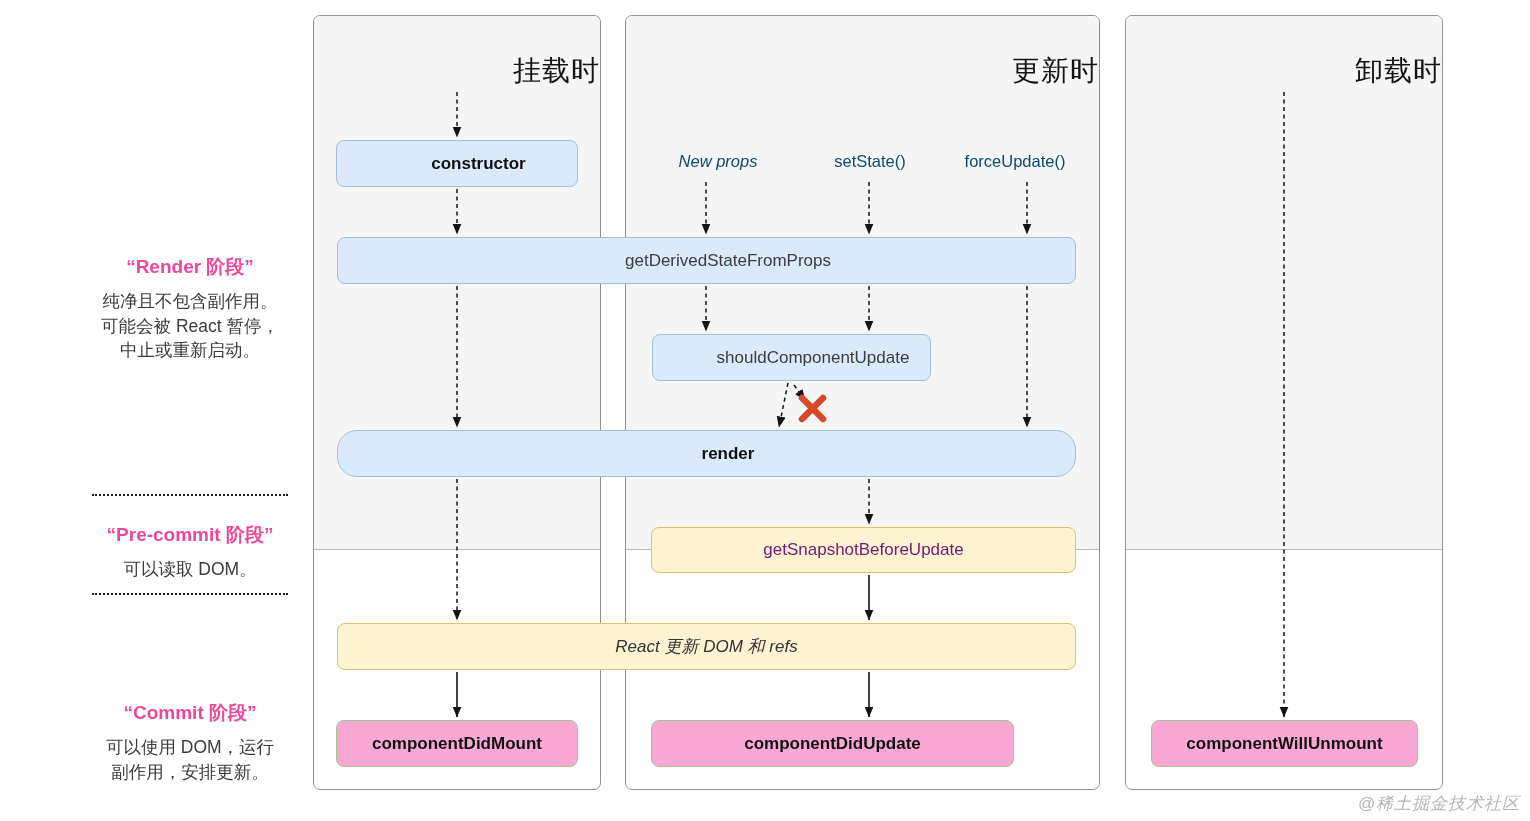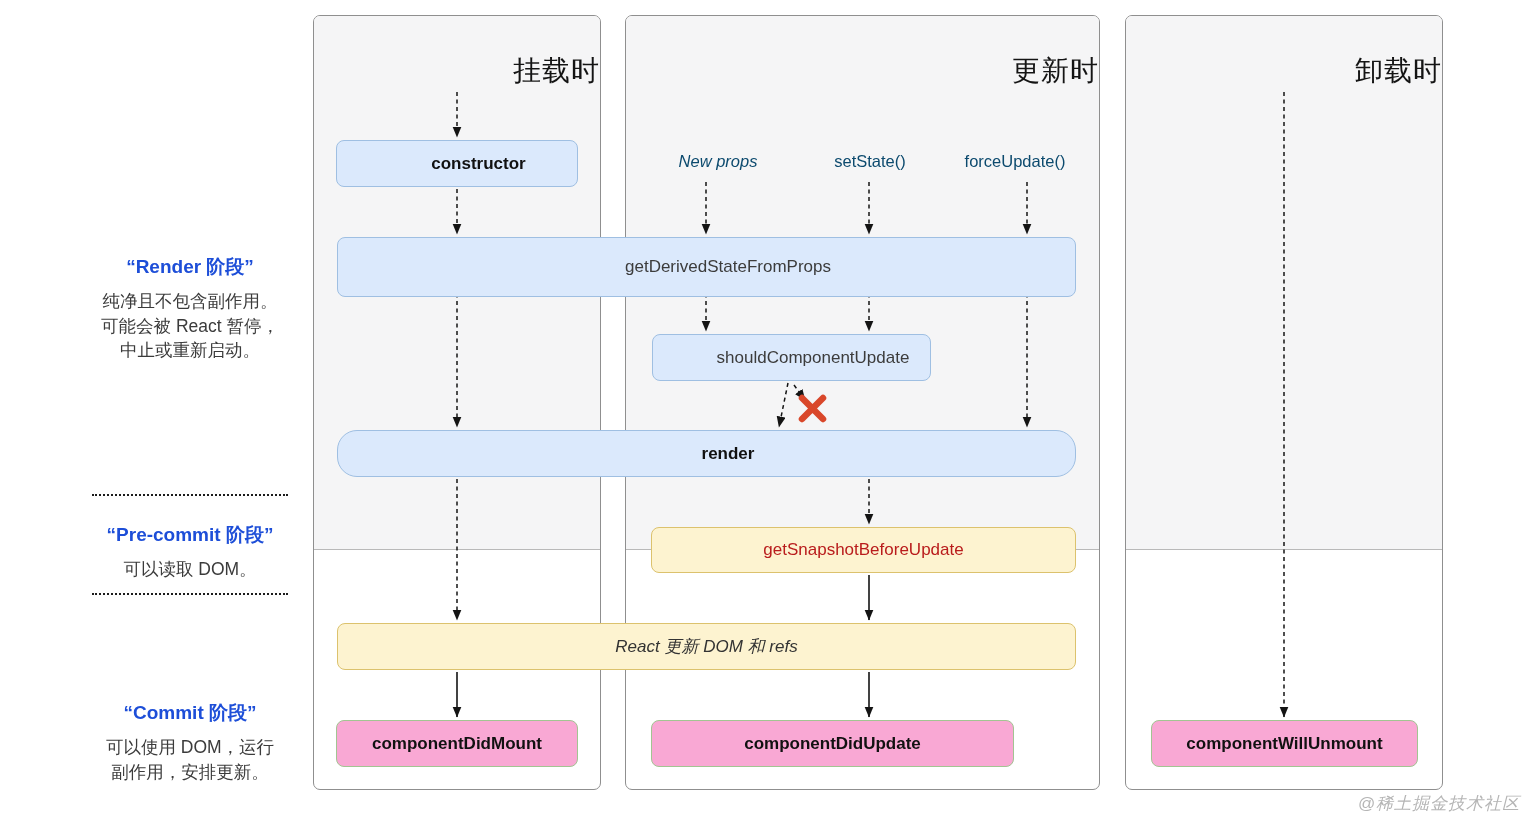--- a/index.html
+++ b/index.html
@@ -29,37 +29,37 @@
   .dash{stroke:#141414;stroke-width:1.5;fill:none;stroke-dasharray:4 3.5;}
   .solid{stroke:#141414;stroke-width:1.6;fill:none;}
 
   
   .box{
     position:absolute;z-index:3;box-sizing:border-box;border-radius:8px;
     display:flex;align-items:center;justify-content:center;
     font-size:17px;border:1px solid transparent;
   }
   .box.blue  {background:#dbe9fc;border-color:#9fbfe2;color:#3c3c3c;padding-left:43px;}
-  .box.yellow{background:#fdf3d0;border-color:#dcc26d;color:#b91c1c;}
+  .box.yellow{background:#fdf3d0;border-color:#dcc26d;color:#701a75;}
   .box.green {background:#f9a8d4;border-color:#a2c492;color:#1a1a1a;}
   .box.bold  {font-weight:bold;color:#111;}
   .box.italic{font-style:italic;color:#333;}
 
   
   .trigger{
     position:absolute;z-index:3;font-size:16.5px;color:#0c4a6e;
     transform:translateX(-50%);white-space:nowrap;
   }
   .trigger.italic{font-style:italic;}
 
   
   .phase{
     position:absolute;left:70px;width:240px;text-align:center;z-index:3;
   }
-  .phase-title{font-size:19px;font-weight:600;color:#1d4ed8;margin-bottom:9px;}
+  .phase-title{font-size:19px;font-weight:600;color:#ec4899;margin-bottom:9px;}
   .phase-line{font-size:17.5px;color:#3b3b3b;line-height:24.5px;}
   .dotted-sep{
     position:absolute;left:92px;width:196px;height:0;z-index:3;
     border-top:2.5px dotted #1c1c1c;
   }
 
   .watermark{
     position:absolute;right:10px;top:792px;z-index:4;
     font-size:17px;color:#b5b5b5;letter-spacing:1px;font-style:italic;
   }
@@ -110,21 +110,21 @@
     <path class="solid" d="M869 672 V717" marker-end="url(#ah)"></path>
 
     <path class="dash" d="M1284 92 V717" marker-end="url(#ah)"></path>
   </svg>
 
   <div class="trigger italic" style="left:718px;top:152px;">New props</div>
   <div class="trigger" style="left:870px;top:152px;">setState()</div>
   <div class="trigger" style="left:1015px;top:152px;">forceUpdate()</div>
 
   <div class="box blue bold" style="left:336px;top:140px;width:242px;height:47px;">constructor</div>
-  <div class="box blue" style="left:337px;top:237px;width:739px;height:60px;">getDerivedStateFromProps</div>
+  <div class="box blue" style="left:337px;top:237px;width:739px;height:47px;">getDerivedStateFromProps</div>
   <div class="box blue" style="left:652px;top:334px;width:279px;height:47px;">shouldComponentUpdate</div>
   <div class="box blue bold" style="left:337px;top:430px;width:739px;height:47px;border-radius:20px;">render</div>
   <div class="box yellow" style="left:651px;top:527px;width:425px;height:46px;">getSnapshotBeforeUpdate</div>
   <div class="box yellow italic" style="left:337px;top:623px;width:739px;height:47px;">React 更新 DOM 和 refs</div>
   <div class="box green bold" style="left:336px;top:720px;width:242px;height:47px;">componentDidMount</div>
   <div class="box green bold" style="left:651px;top:720px;width:363px;height:47px;">componentDidUpdate</div>
   <div class="box green bold" style="left:1151px;top:720px;width:267px;height:47px;">componentWillUnmount</div>
 
   <div class="phase" style="top:254px;">
     <div class="phase-title">“Render 阶段”</div>

